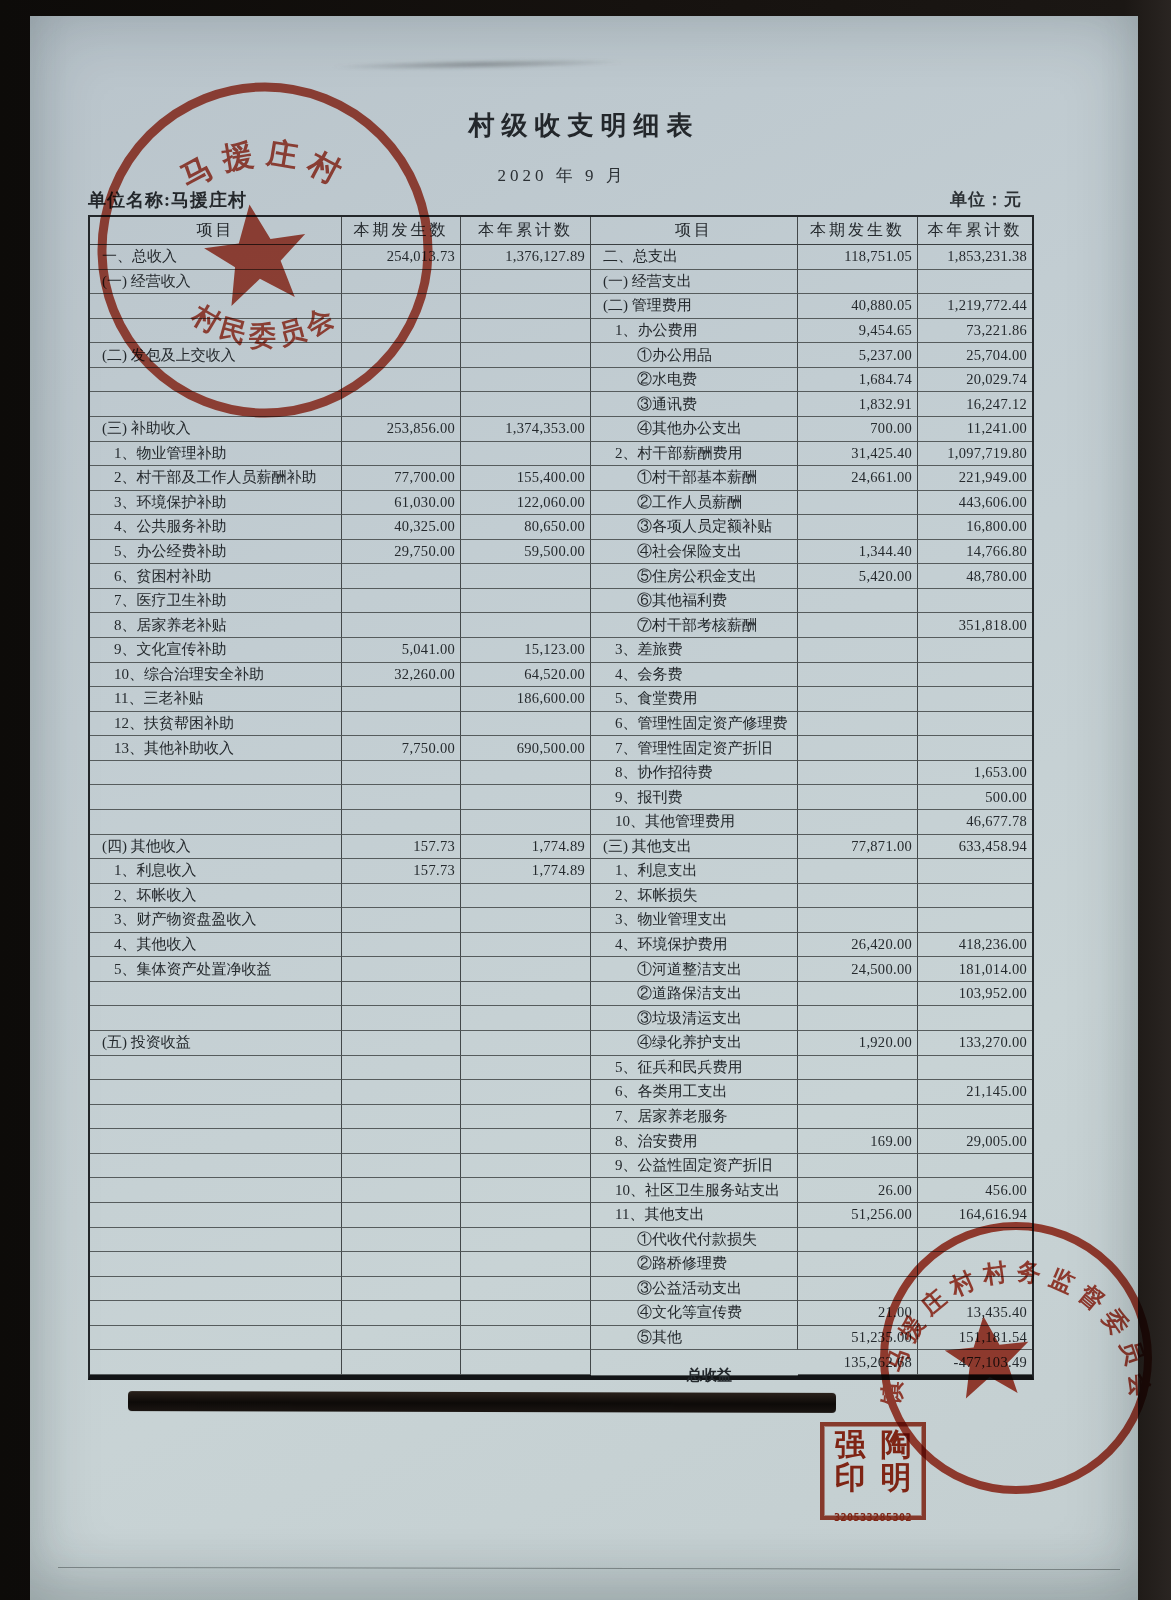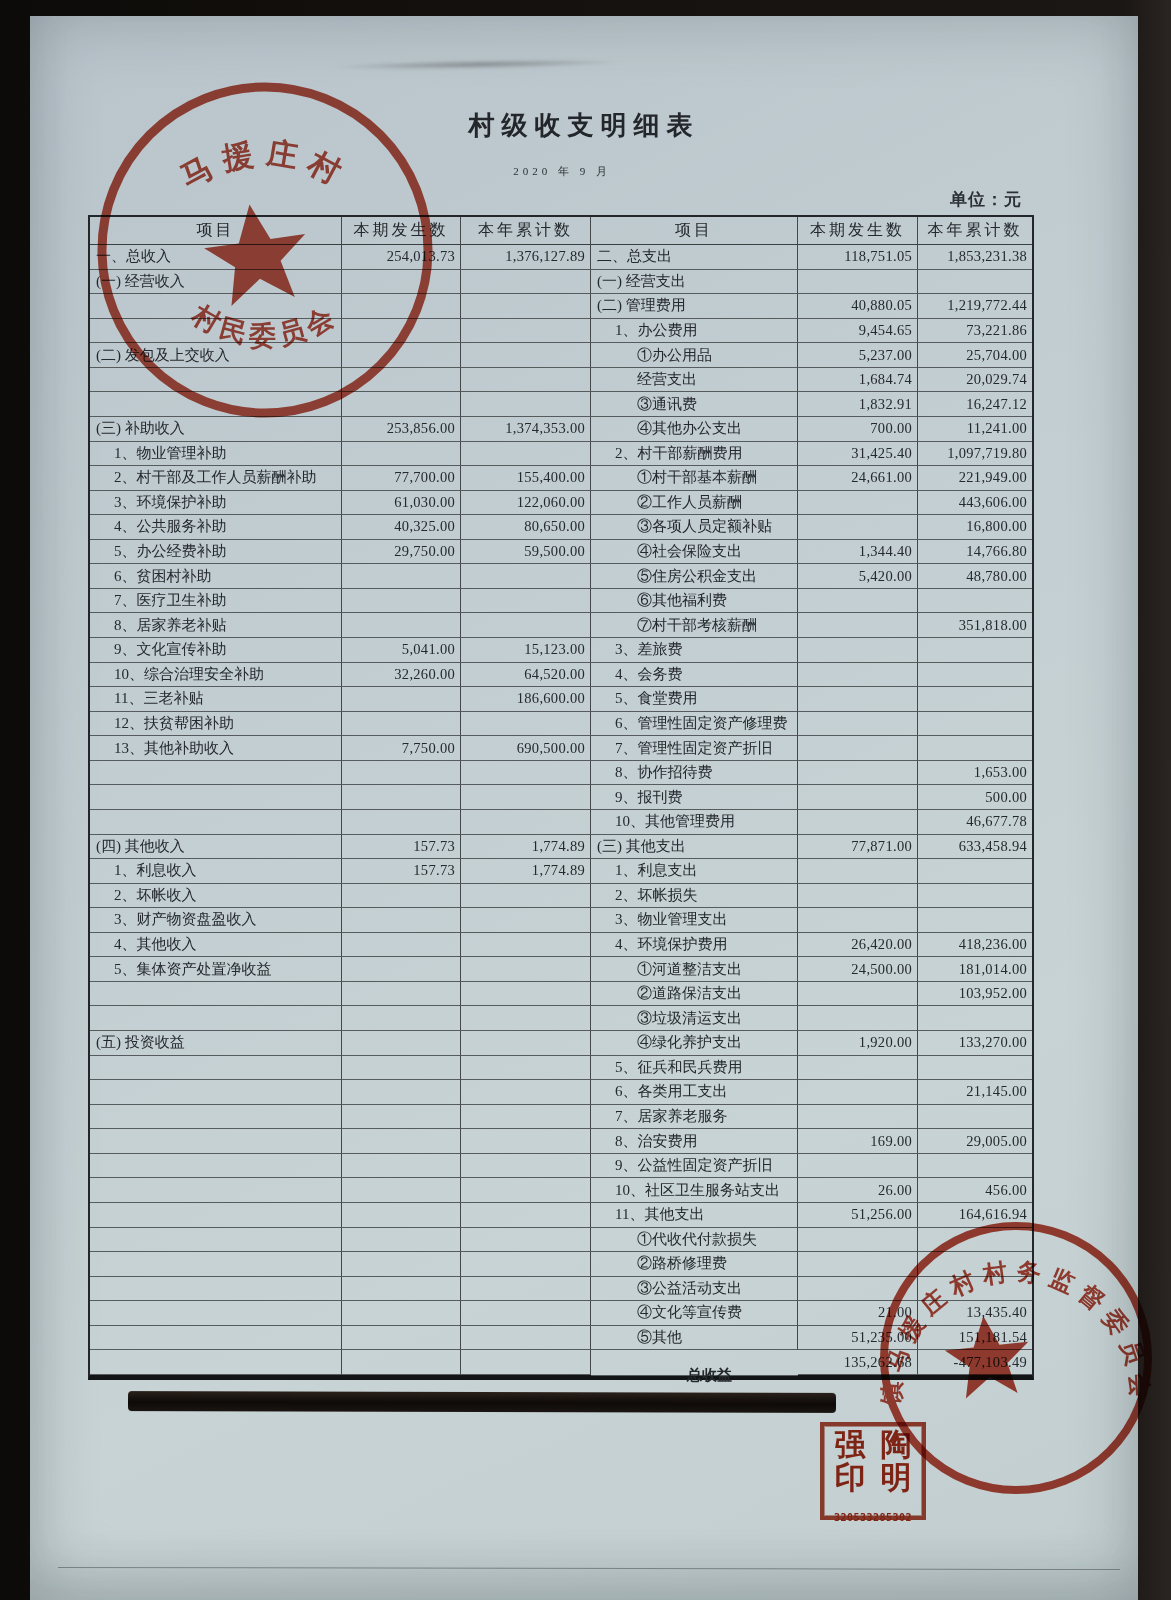--- a/index.html
+++ b/index.html
@@ -12,21 +12,21 @@
     position:absolute;left:30px;top:16px;width:1108px;height:1584px;
     background:linear-gradient(155deg,#b9c4cb 0%,#c2cdd2 35%,#c8d3d5 70%,#c3ced0 100%);
     box-shadow:inset 0 0 70px rgba(20,30,35,.22), inset 0 -30px 40px rgba(60,70,70,.12);
   }
   .title{
     position:absolute;left:0;top:92px;width:100%;text-align:center;
     font-size:26px;font-weight:bold;color:#23272b;letter-spacing:7px;
   }
   .date{
     position:absolute;left:0;top:148px;width:100%;text-align:center;
-    font-size:11px;color:#2b3034;letter-spacing:4px;transform:translateX(-22px);
+    font-size:17px;color:#2b3034;letter-spacing:4px;transform:translateX(-22px);
   }
   .unit-name{
     position:absolute;left:58px;top:172px;font-size:18px;font-weight:bold;color:#23272b;
     width:488px;border-bottom:2px solid #35393b;padding-bottom:3px;letter-spacing:1px;
   }
   .unit{
     position:absolute;left:920px;top:172px;font-size:17px;font-weight:bold;color:#2b3034;letter-spacing:1px;
   }
   #grid{
     position:absolute;left:58px;top:199px;width:942px;
@@ -39,21 +39,21 @@
   #grid > div{
     border-right:1px solid #43484a;border-bottom:1px solid #565c5d;
     display:flex;align-items:center;overflow:visible;white-space:nowrap;
     color:#24292d;
   }
   #grid > div:nth-child(6n){border-right:none;}
   .hd{justify-content:center;font-size:16px;font-weight:normal;letter-spacing:3px;
       border-bottom:1.5px solid #3a3f41 !important;}
   .item{font-size:15px;}
   .num{justify-content:flex-end;padding-right:5px;font-size:14.5px;letter-spacing:.3px;}
-  .ind0{padding-left:6px;}
+  .ind0{padding-left:12px;}
   .ind1{padding-left:24px;}
   .ind2{padding-left:46px;}
   .ind3{padding-left:96px;font-weight:bold;margin-top:25px;}
   
   .stamp-svg{position:absolute;mix-blend-mode:multiply;opacity:.88;}
   #stamp-committee{left:55px;top:54px;}
   #stamp-supervision{left:836px;top:1192px;opacity:.92;}
   .name-seal{
     position:absolute;left:790px;top:1406px;width:92px;height:88px;
     border:4px solid rgba(162,44,24,.88);box-shadow:inset 0 0 0 1px rgba(162,44,24,.45);
@@ -87,20 +87,21 @@
 </style>
 </head>
 <body>
 
 <div id="paper">
 
   <div class="smudge"></div>
 
   <div class="title">村级收支明细表</div>
   <div class="date">2020 年 9 月</div>
+  <div class="unit-name">单位名称:马援庄村</div>
   <div class="unit">单位：元</div>
 
   <div id="grid">
     <div class="hd">项目</div>
     <div class="hd">本期发生数</div>
     <div class="hd">本年累计数</div>
     <div class="hd">项目</div>
     <div class="hd">本期发生数</div>
     <div class="hd">本年累计数</div>
 
@@ -130,21 +131,21 @@
       <div class="num">73,221.86</div>
       <div class="item ind0">(二) 发包及上交收入</div>
       <div class="num"></div>
       <div class="num"></div>
       <div class="item ind2">①办公用品</div>
       <div class="num">5,237.00</div>
       <div class="num">25,704.00</div>
       <div class="item ind0"></div>
       <div class="num"></div>
       <div class="num"></div>
-      <div class="item ind2">经营支出</div>
+      <div class="item ind2">②水电费</div>
       <div class="num">1,684.74</div>
       <div class="num">20,029.74</div>
       <div class="item ind0"></div>
       <div class="num"></div>
       <div class="num"></div>
       <div class="item ind2">③通讯费</div>
       <div class="num">1,832.91</div>
       <div class="num">16,247.12</div>
       <div class="item ind0">(三) 补助收入</div>
       <div class="num">253,856.00</div>

